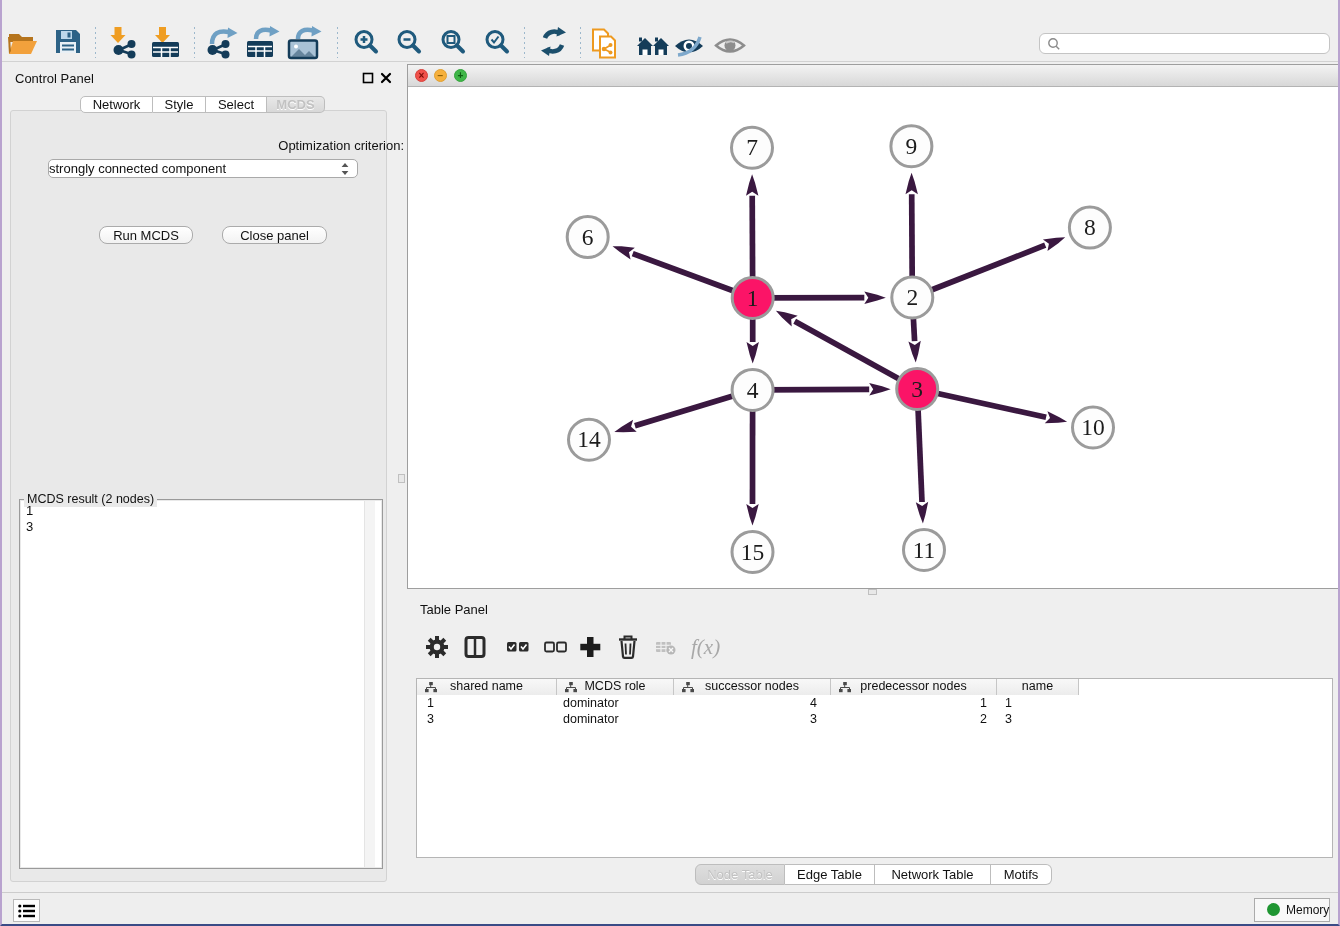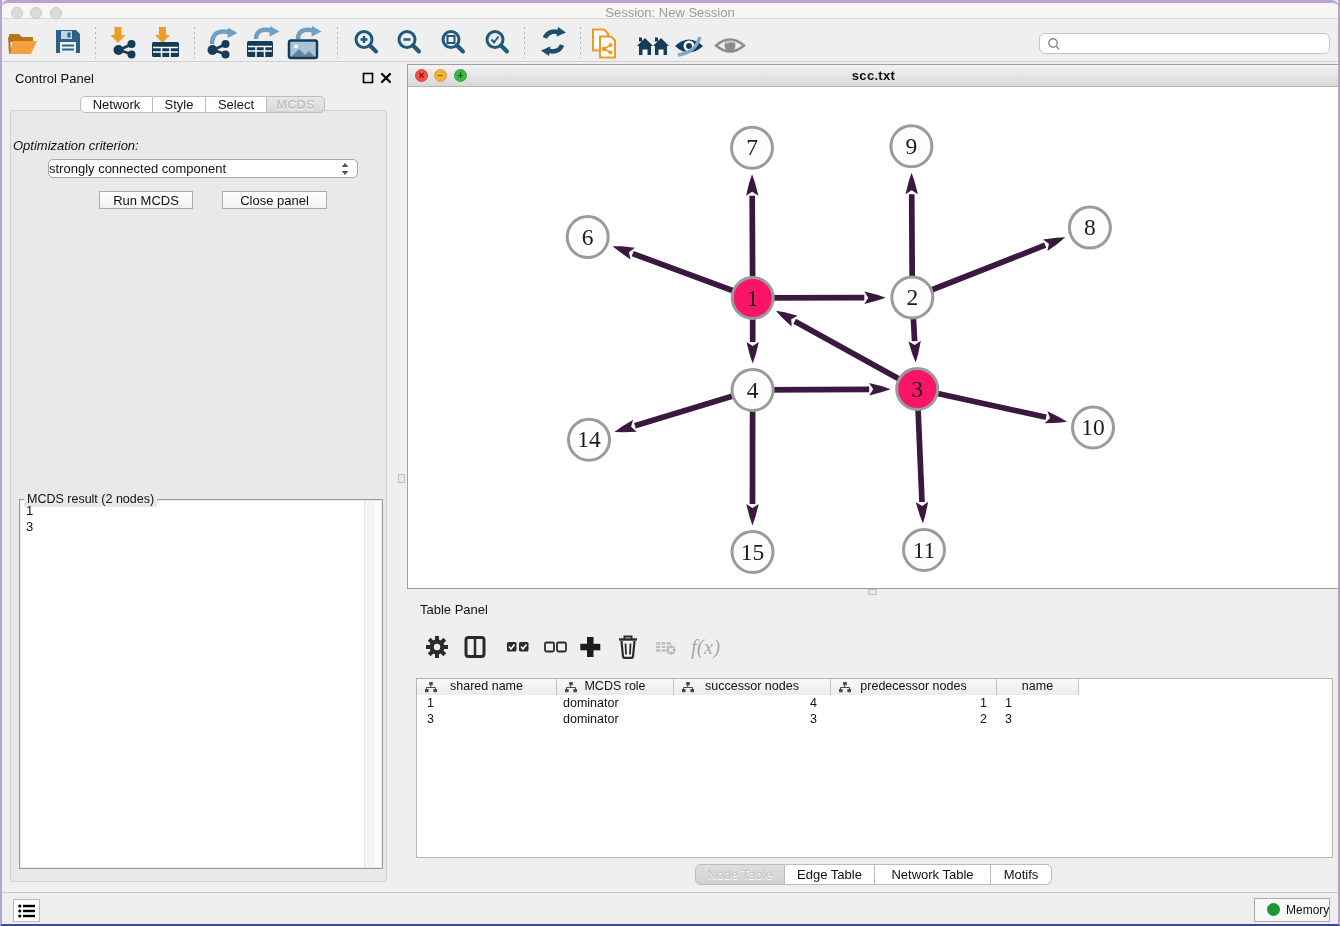--- a/index.html
+++ b/index.html
@@ -33,22 +33,22 @@
   .tab{background:#fff;border:1px solid #bdbdbd;border-left:none;
      height:19px;line-height:17px;white-space:nowrap;
      color:#111;text-align:center;}
   .tab.first{border-left:1px solid #bdbdbd;border-radius:5px 0 0 5px;}
   .tab.sel{background:linear-gradient(#e8e8e8,#d8d8d8);color:#c2c2c2;
      border-radius:0 5px 5px 0;text-shadow:0 1px 0 #fff;font-weight:bold;}
   
   .combo{position:absolute;background:#fff;border:1px solid #a9a9a9;
      border-radius:5px;font-size:13px;color:#111;}
   .btn{position:absolute;background:linear-gradient(#ffffff,#f2f2f2);
-     border:1px solid #ababab;border-radius:0;font-size:13px;color:#111;
-     text-align:center;}
+     border:1px solid #ababab;border-radius:8px;font-size:13px;color:#111;
+     text-align:center;margin-top:35px;}
   
   #netwin{left:405px;top:64px;width:933px;height:525px;
      border:1px solid #9e9e9e;background:#fff;}
   #nettitle{position:absolute;left:0;top:0;width:100%;height:22px;
      background:linear-gradient(#f3f3f3,#d8d8d8);border-bottom:1px solid #b3b3b3;}
   .light{position:absolute;top:4px;width:13px;height:13px;border-radius:50%;
      font-size:10px;line-height:12px;text-align:center;font-weight:bold;}
   
   #tpanel{left:413px;top:595px;width:925px;height:286px;background:#efefef;}
   .hc{position:absolute;top:0;height:16px;background:linear-gradient(#f8f8f8,#ececec);
@@ -57,26 +57,20 @@
   .tr{position:relative;height:16px;width:660px;}
   .tr span{position:absolute;top:0;line-height:16px;}
   
   #statusbar{left:0;top:892px;width:1336px;height:32px;background:#eeeeee;
      border-top:1px solid #cccccc;}
 </style>
 </head>
 <body>
 <div id="win">
 
-  <div id="titlebar" class="abs">
-    <div class="tl" style="left:9px;"></div>
-    <div class="tl" style="left:28px;"></div>
-    <div class="tl" style="left:48px;"></div>
-    <div id="wtitle">Session: New Session</div>
-  </div>
 
   <div id="toolbar" class="abs">
     <div class="sep" style="left:93px;"></div>
     <div class="sep" style="left:192px;"></div>
     <div class="sep" style="left:335px;"></div>
     <div class="sep" style="left:522px;"></div>
     <div class="sep" style="left:578px;"></div>
     <svg id="tbicons" width="1336" height="37" style="position:absolute;left:0;top:2px">
 
       <g>
@@ -223,21 +217,21 @@
     <svg class="winbtn" style="left:376px;" width="12" height="12" viewBox="0 0 12 12">
         <path d="M2 2 L10 10 M10 2 L2 10" stroke="#000" stroke-width="2.2" stroke-linecap="round"></path>
       </svg>
     <div id="cpbody"></div>
     <div class="tabstrip" style="left:76px;top:33px;">
       <div class="tab first" style="width:73px;height:17px;line-height:15px;">Network</div>
       <div class="tab" style="width:53px;height:17px;line-height:15px;">Style</div>
       <div class="tab" style="width:61px;height:17px;line-height:15px;">Select</div>
       <div class="tab sel" style="width:58px;height:17px;line-height:15px;">MCDS</div>
     </div>
-    <div class="abs" style="left:9px;top:75px;width:391px;text-align:left;font-size:13px;color:#111;font-style:italic;">Optimization criterion:</div>
+    <div class="abs" style="left:9px;top:75px;width:391px;text-align:right;font-size:13px;color:#111;">Optimization criterion:</div>
     <div class="combo" style="left:44px;top:96px;width:310px;height:19px;line-height:18px;">strongly connected component
       <svg width="10" height="14" style="position:absolute;right:7px;top:2px" viewBox="0 0 10 14">
         <path d="M5 1 L8.4 5 H1.6 Z" fill="#555"></path>
           <path d="M5 13 L8.4 9 H1.6 Z" fill="#555"></path>
       </svg>
     </div>
     <div class="btn" style="left:95px;top:128px;width:94px;height:18px;line-height:17px;">Run MCDS</div>
     <div class="btn" style="left:218px;top:128px;width:105px;height:18px;line-height:17px;">Close panel</div>
 
     <div style="position:absolute;left:15px;top:436px;width:364px;height:370px;border:1px solid #9a9a9a;">
@@ -246,21 +240,20 @@
       <div style="position:absolute;left:4px;top:-8px;background:#e9e9e9;padding:0 3px;font-size:12.5px;color:#111;line-height:15px;">MCDS result (2 nodes)</div>
       <div style="position:absolute;left:6px;top:3px;font-size:13px;color:#111;line-height:16px;">1<br>3</div>
     </div>
   </div>
 
   <div id="netwin" class="abs">
     <div id="nettitle">
       <div class="light" style="left:7px;background:#f0514a;border:1px solid #d8423c;color:#7c0b06;">×</div>
       <div class="light" style="left:26px;background:#f6b03c;border:1px solid #e0a032;color:#8a5d05;">−</div>
       <div class="light" style="left:46px;background:#3fb648;border:1px solid #35a53e;color:#0e5e13;">+</div>
-      <div style="position:absolute;width:100%;top:3px;text-align:center;font-size:13px;font-weight:bold;color:#111;letter-spacing:0.3px;">scc.txt</div>
     </div>
     <svg id="graph" width="931" height="500" viewBox="0 0 931 500" style="position:absolute;left:0;top:23px;">
       <defs>
         <marker id="arr" viewBox="0 0 23 15" refX="1" refY="7.5" markerWidth="23" markerHeight="15" orient="auto" markerUnits="userSpaceOnUse">
           <path d="M1,1.3 L14,4.6 L22.5,7.5 L14,10.4 L1,13.7 L5,7.5 Z" fill="#3a1840"></path>
         </marker>
       </defs>
       <g>
       <line x1="344.7" y1="210.0" x2="344.2" y2="107.7" stroke="#3a1840" stroke-width="5.7" marker-end="url(#arr)"></line>
       <line x1="344.7" y1="210.0" x2="224.7" y2="165.6" stroke="#3a1840" stroke-width="5.7" marker-end="url(#arr)"></line>

